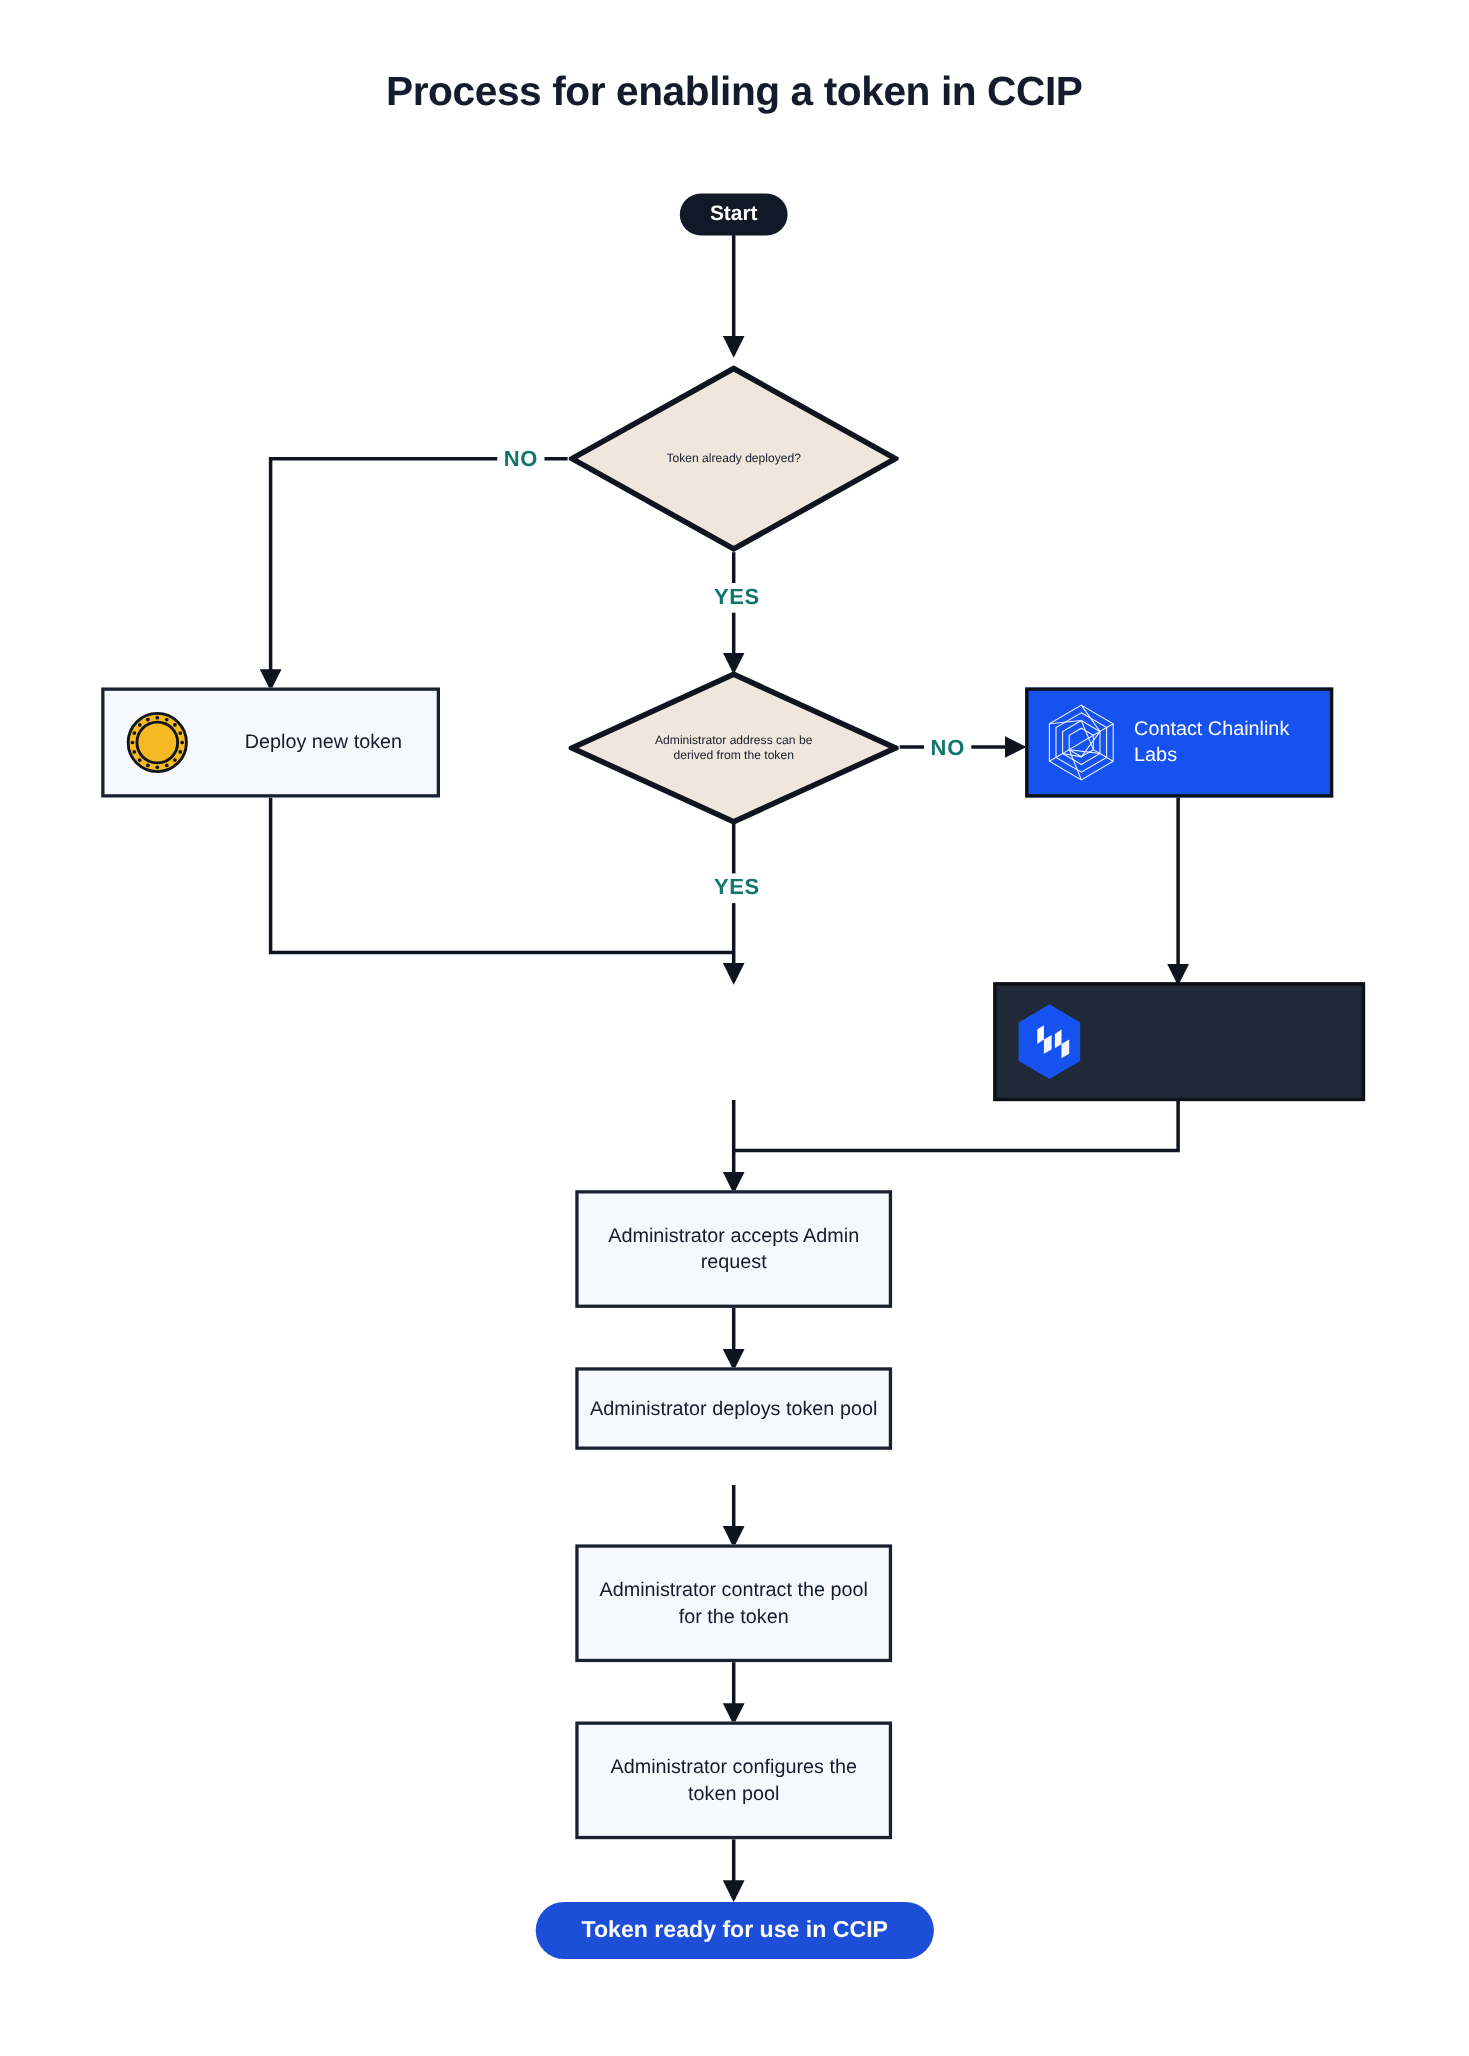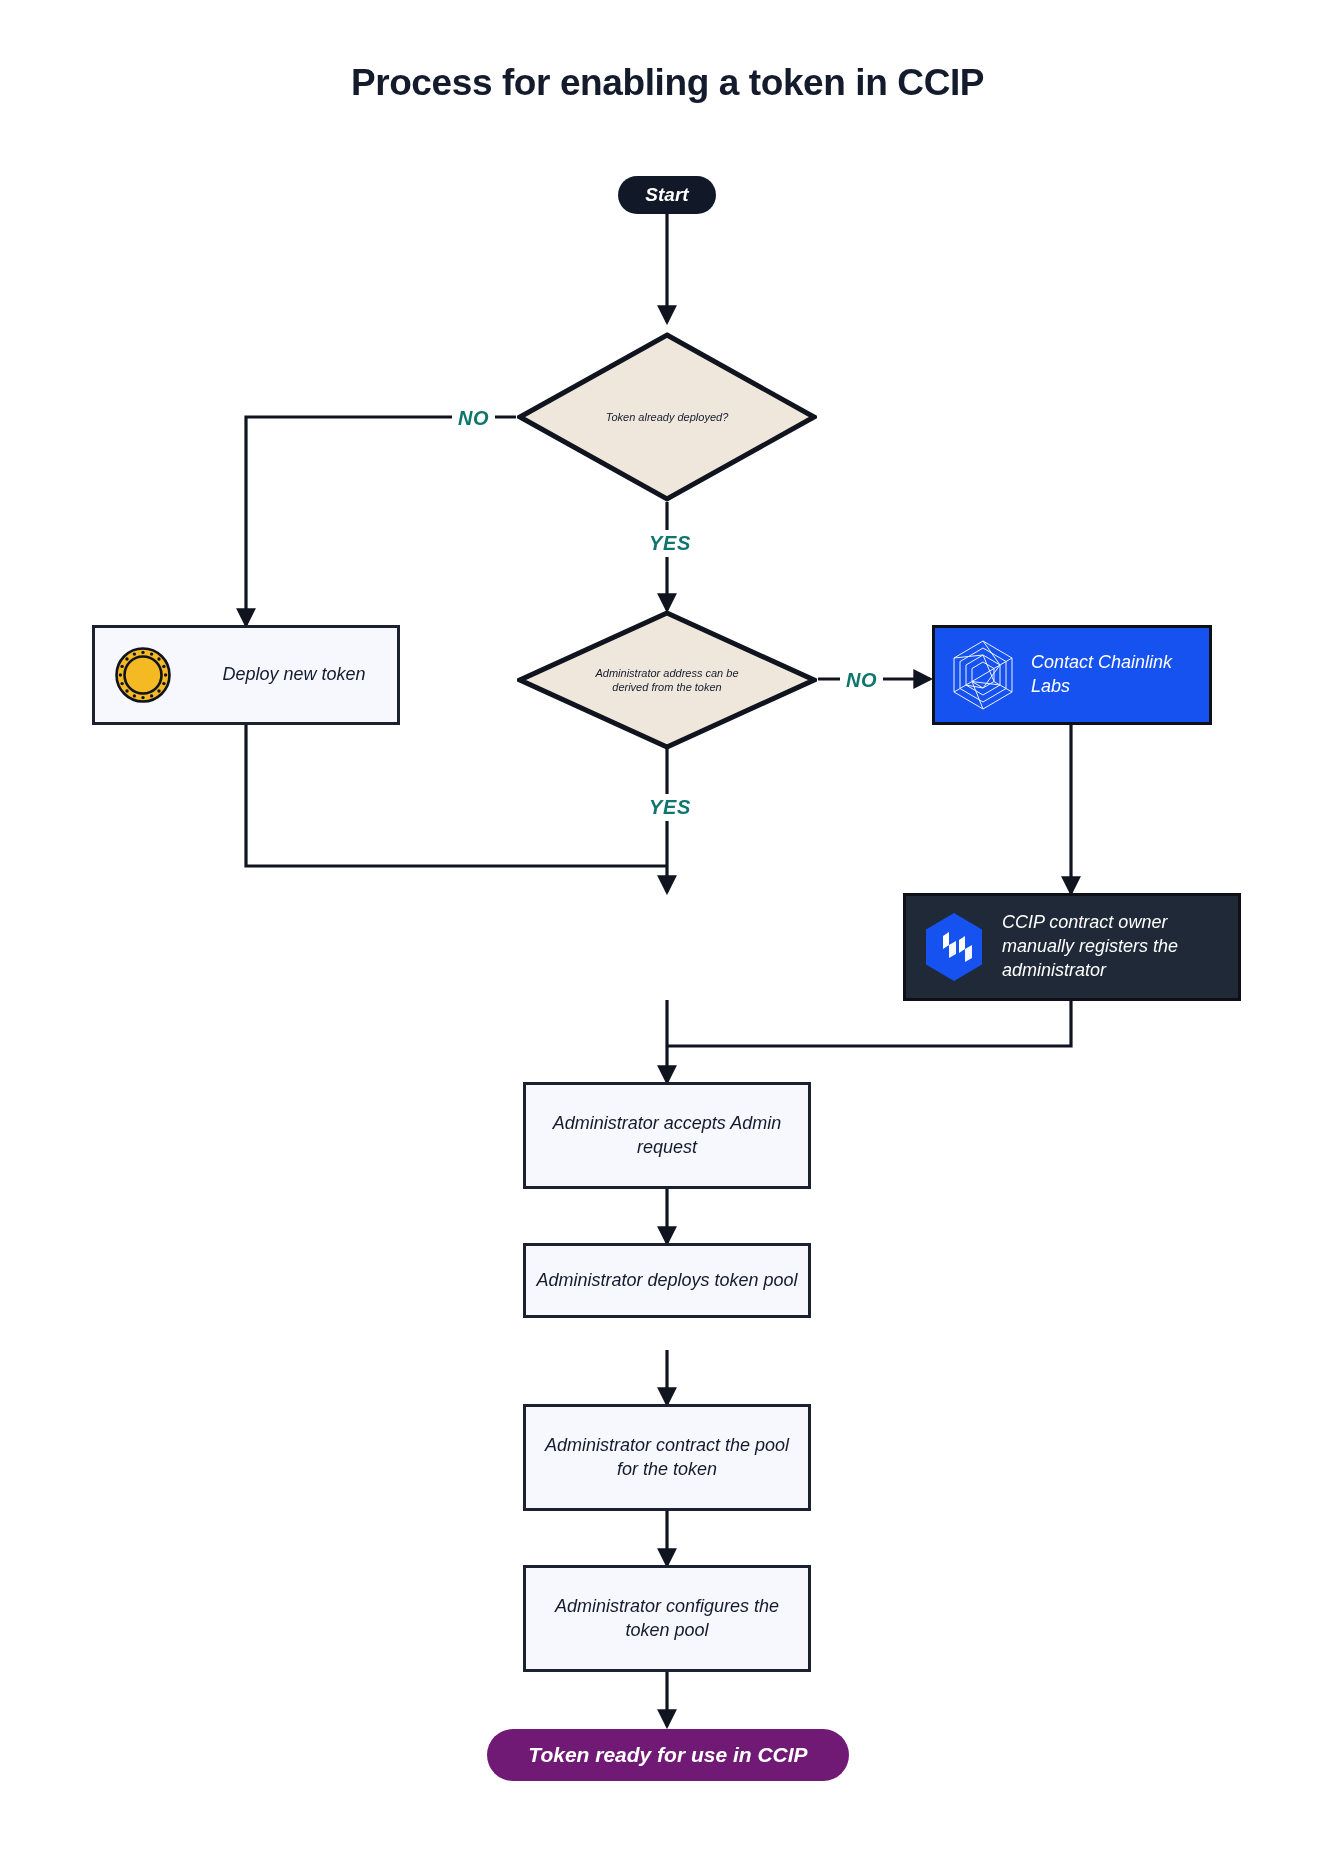--- a/index.html
+++ b/index.html
@@ -26,21 +26,21 @@
   .node{position:absolute;box-sizing:border-box;}
 
   .pill{
     border-radius:999px;
     display:flex;align-items:center;justify-content:center;
     font-weight:700;
     text-align:center;
     line-height:1.2;
   }
   .pill-start{background:#111827;color:#ffffff;font-size:19px;}
-  .pill-end{background:#701a75;color:#ffffff;font-size:21px;}
+  .pill-end{background:#1d4ed8;color:#ffffff;font-size:21px;}
 
   .box{
     border:3px solid #1b2130;
     background:#f6f8fd;
     display:flex;align-items:center;
     box-sizing:border-box;
   }
   .box .boxtext{
     flex:1;
     text-align:center;
@@ -82,21 +82,21 @@
     font-weight:700;
     letter-spacing:0.6px;
     color:#0f766e;
     background:#ffffff;
     padding:2px 6px;
     z-index:3;
     white-space:nowrap;
   }
 
   #wires{position:absolute;left:0;top:0;width:1335px;height:1869px;z-index:1;pointer-events:none;}
-  .node,.diamond,.edge-label{z-index:2;font-style:italic;}
+  .node,.diamond,.edge-label{z-index:2;}
 </style>
 </head>
 <body>
 
 <div id="canvas">
 
   <div class="title">Process for enabling a token in CCIP</div>
 
   <svg id="wires" viewBox="0 0 1335 1869">
     <defs>
@@ -210,21 +210,20 @@
   <div class="node box box-dark" style="left:903px;top:893px;width:338px;height:108px;">
     <span class="icon-slot">
       <svg width="62" height="70" viewBox="0 0 62 70">
         <polygon points="31,1 59,17.5 59,52.5 31,69 3,52.5 3,17.5" fill="#1652f0"></polygon>
         <path d="M26 20 L26 33 L20 37 L20 24 Z" fill="#ffffff"></path>
         <path d="M26 33 L33 29 L33 42 L26 46 Z" fill="#f3f6ff"></path>
         <path d="M42 24 L42 37 L36 41 L36 28 Z" fill="#ffffff"></path>
         <path d="M42 37 L49 33 L49 46 L42 50 Z" fill="#f3f6ff"></path>
       </svg>
     </span>
-    <span class="boxtext">CCIP contract owner manually registers the administrator</span>
   </div>
 
   <div class="node box" style="left:523px;top:1082px;width:288px;height:107px;">
     <span class="boxtext">Administrator accepts Admin request</span>
   </div>
 
   <div class="node box" style="left:523px;top:1243px;width:288px;height:75px;">
     <span class="boxtext">Administrator deploys token pool</span>
   </div>
 

